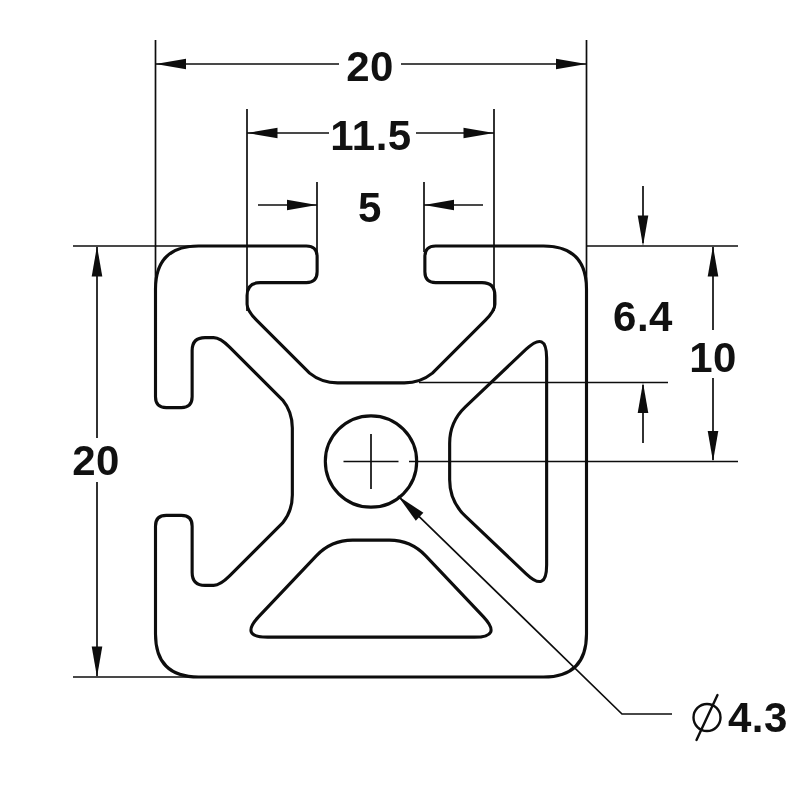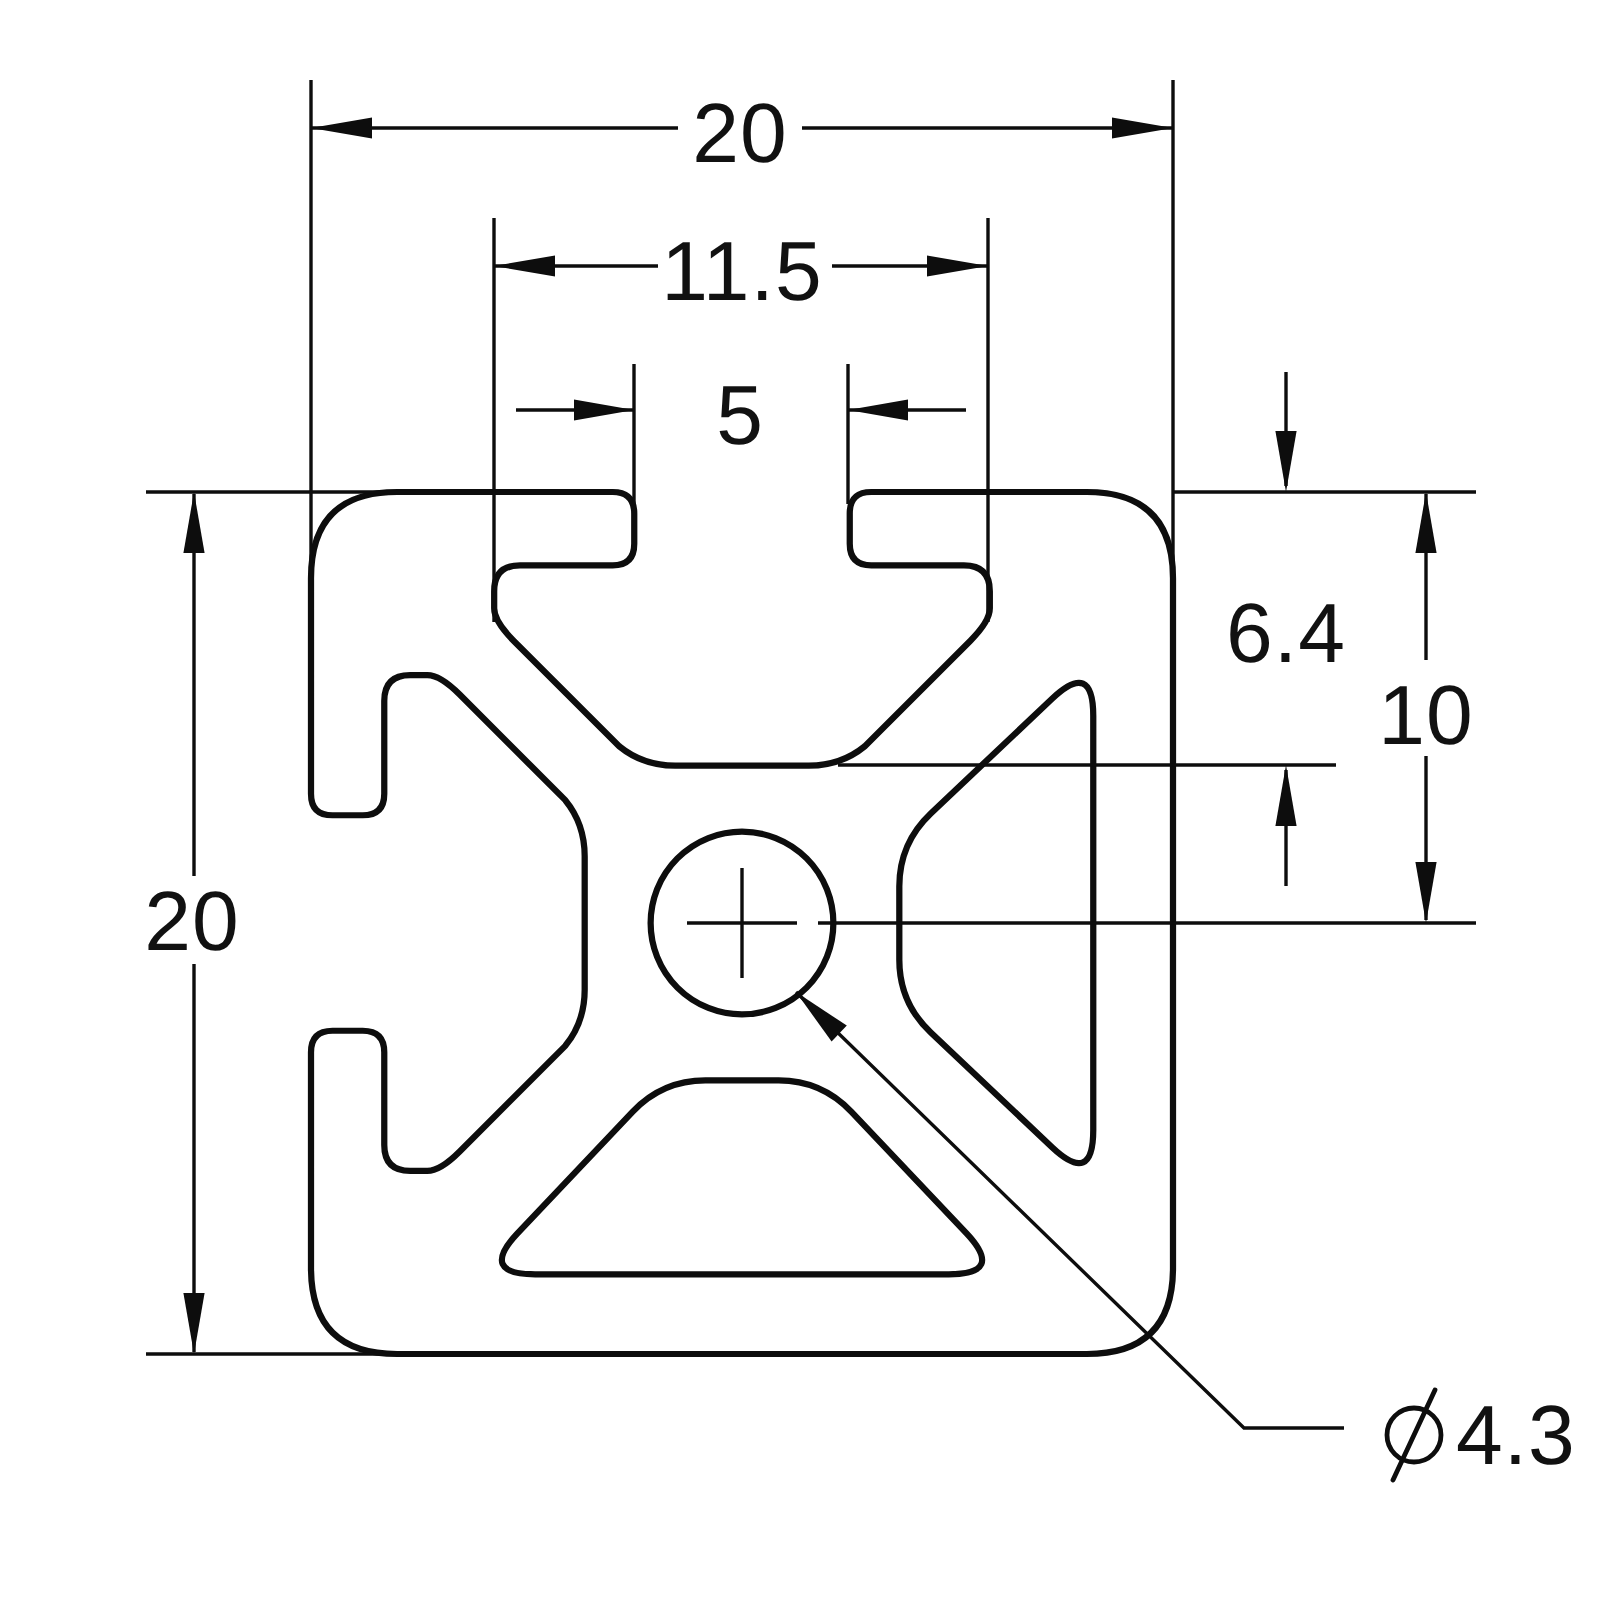--- a/index.html
+++ b/index.html
@@ -8,20 +8,21 @@
     background: #ffffff;
     width: 800px;
     height: 800px;
     overflow: hidden;
     font-family: "Liberation Sans", sans-serif;
   }
   .drawing-wrap {
     width: 800px;
     height: 800px;
     background: #ffffff;
+    font-weight: bold;
   }
   svg { display: block; }
   .profile-stroke {
     fill: none;
     stroke: #0d0d0d;
     stroke-width: 0.145;
     stroke-linecap: round;
     stroke-linejoin: round;
   }
   .ann-line {

